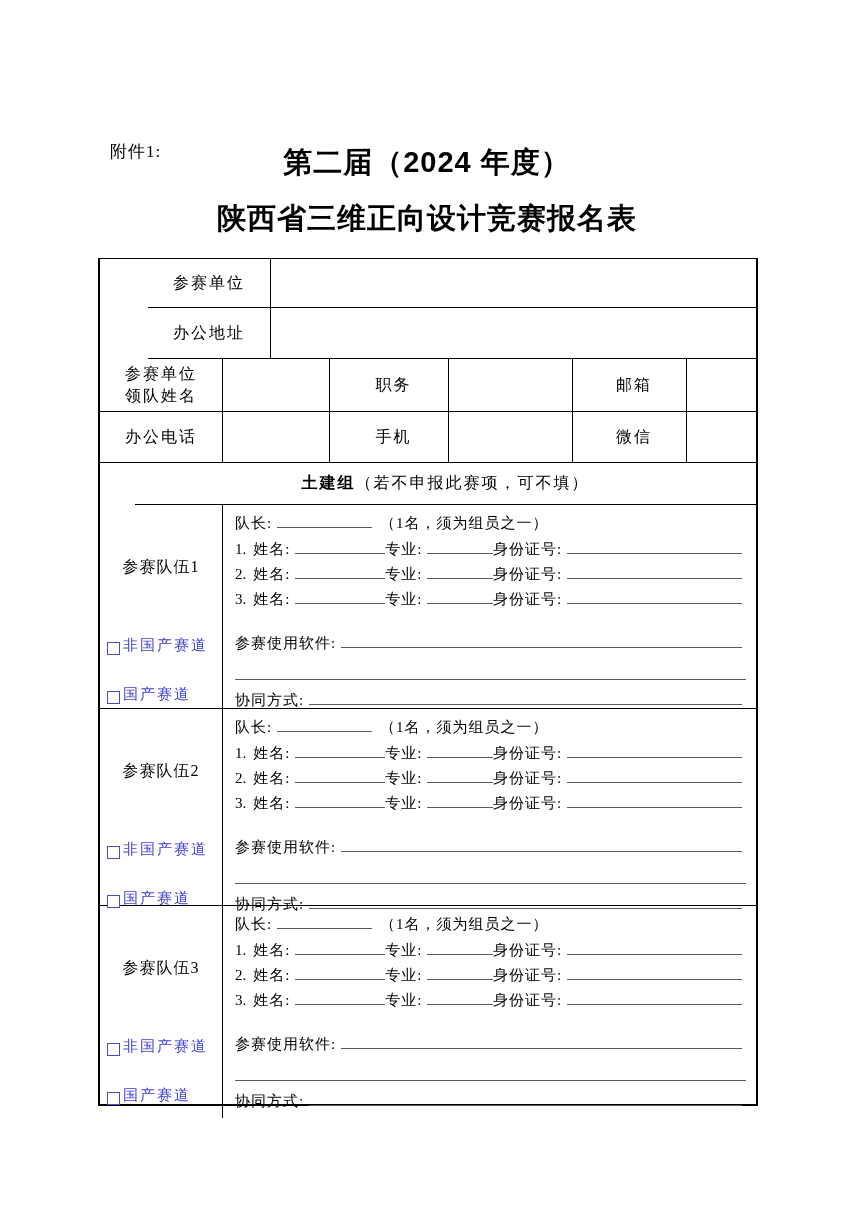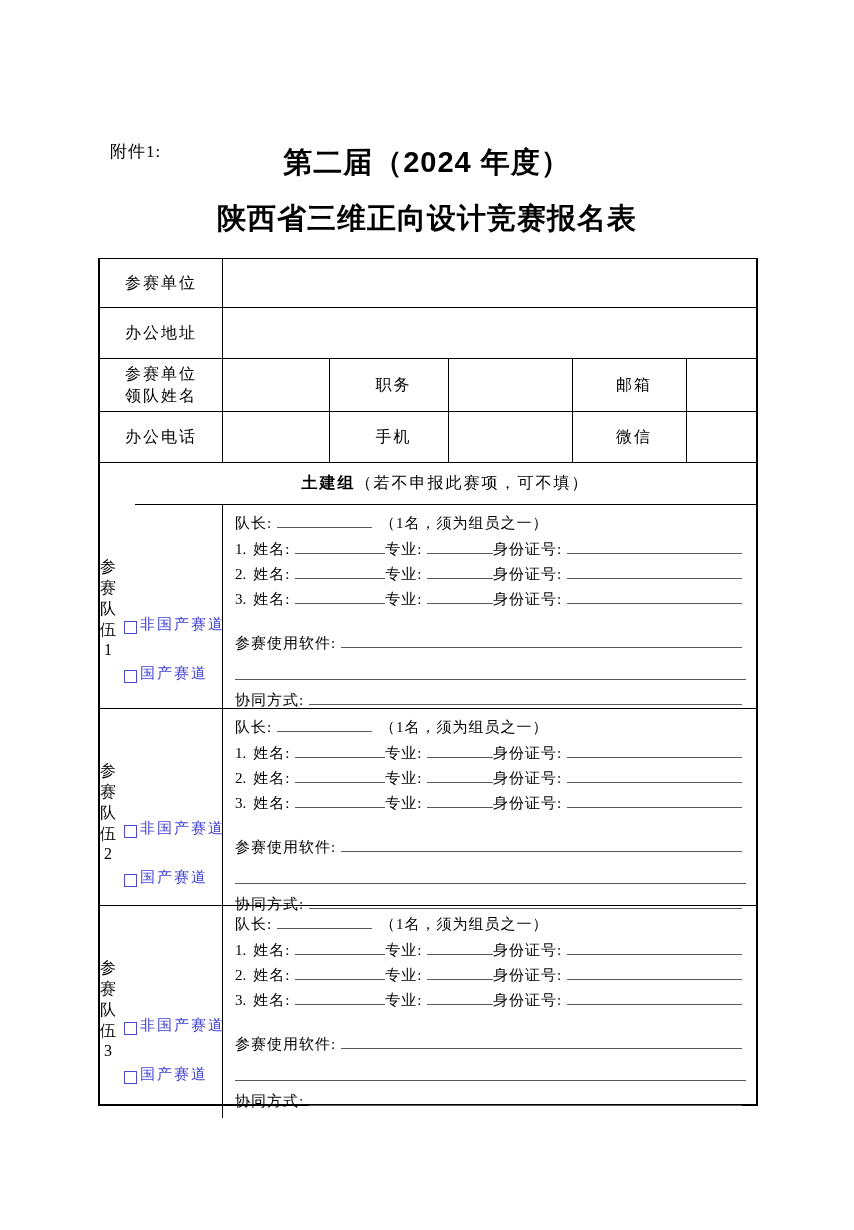--- a/index.html
+++ b/index.html
@@ -21,21 +21,21 @@
   }
   .title-line + .title-line { margin-top: 27px; }
 
   .form-table {
     position: absolute; left: 98px; top: 258px; width: 660px;
     border: 2px solid #000; border-top-width: 1px;
     font-size: 16px;
   }
   .trow { display: grid; border-bottom: 1px solid #000; }
   .trow:last-child { border-bottom: none; }
-  .row-simple { grid-template-columns: 123px 1fr; }
+  .row-simple { grid-template-columns: 123px 1fr; margin-left: 48px; }
   .row-multi  { grid-template-columns: 123px 98px 110px 115px 105px 1fr; gap: 9px; }
   .row-group  { grid-template-columns: 1fr; margin-left: 35px; }
   .row-team   { grid-template-columns: 123px 1fr; }
   .r1 { height: 49px; } .r2 { height: 51px; } .r3 { height: 53px; } .r4 { height: 51px; }
   .r5 { height: 42px; } .r6 { height: 204px; } .r7 { height: 197px; } .r8 { height: 198px; }
 
   .cell { border-right: 1px solid #000; }
   .trow .cell:last-child { border-right: none; }
   .label-cell {
     display: flex; align-items: center; justify-content: center;
@@ -44,21 +44,21 @@
   .wrap-4 { width: 76px; }
   .value-cell { }
 
   .group-cell {
     display: flex; align-items: center; justify-content: center;
     letter-spacing: 2px; font-size: 16px;
   }
   .group-bold { font-weight: bold; font-family: "Liberation Sans", "DejaVu Sans", sans-serif; }
 
   .team-left {
-    display: flex; flex-direction: row; align-items: stretch;
+    display: flex; flex-direction: column; align-items: stretch;
     padding-top: 52px;
   }
   .team-name { text-align: center; letter-spacing: 1px; font-size: 16px; }
   .checkbox-group { margin-top: 28px; padding-left: 7px; }
   .checkbox-line { display: flex; align-items: flex-end; height: 24px; margin-top: 25px; }
   .checkbox-box {
     width: 13px; height: 13px; border: 1.5px solid #4a4ad0;
     display: inline-block; flex: 0 0 auto; margin-right: 3px; background: #fff;
   }
   .checkbox-label { color: #3f3fd3; font-size: 15px; letter-spacing: 2px; white-space: nowrap; }

